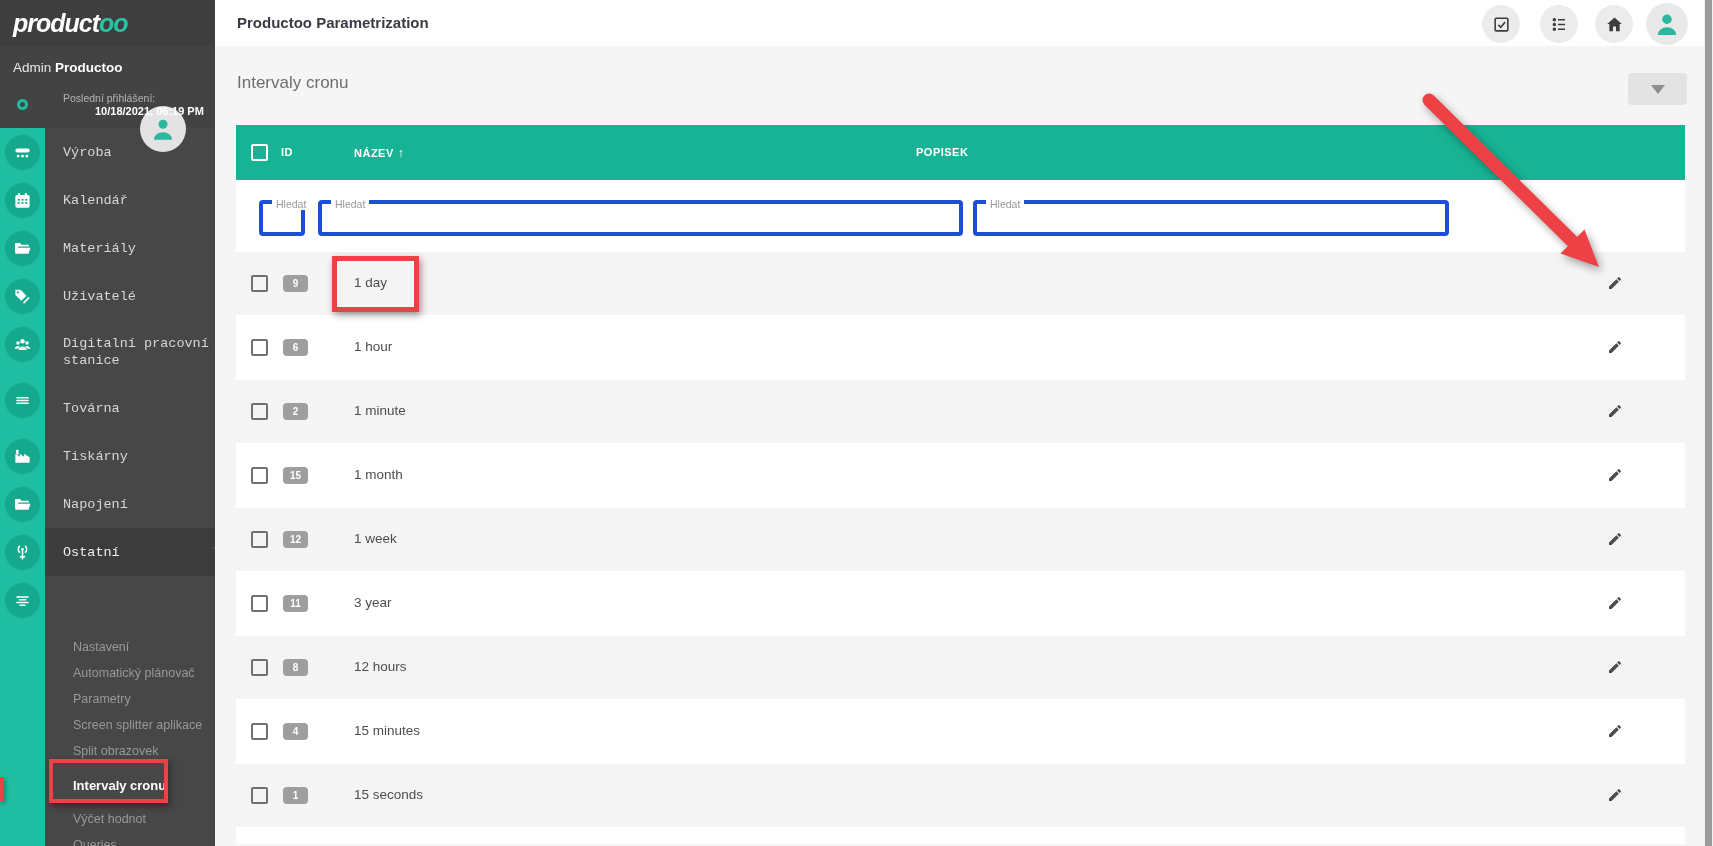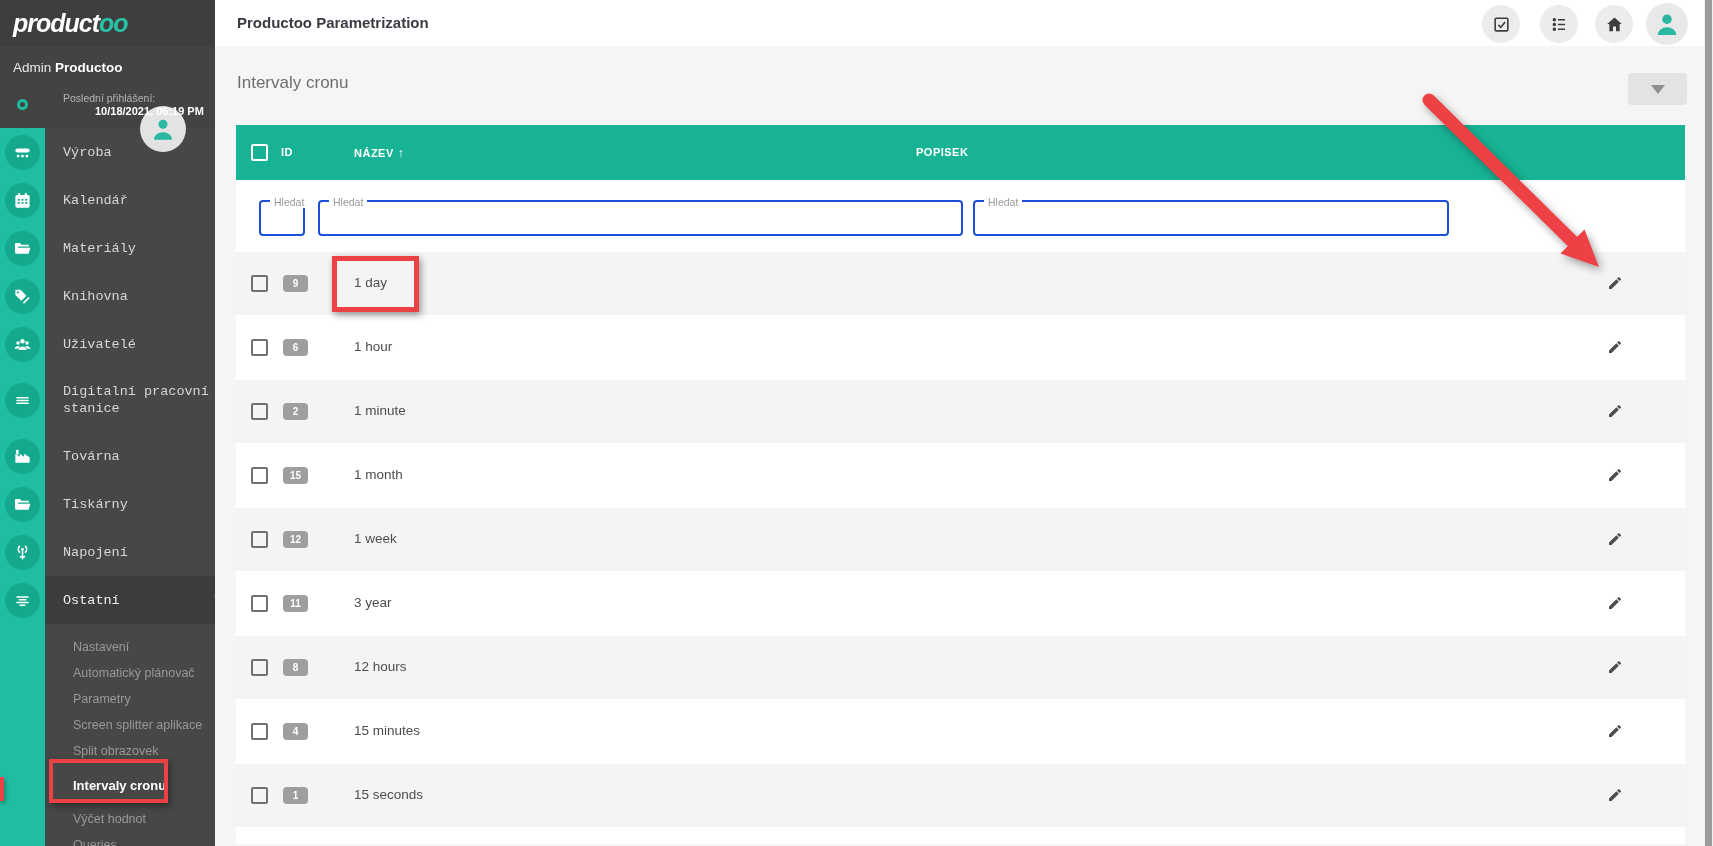--- a/index.html
+++ b/index.html
@@ -61,21 +61,21 @@
 
   .table { position:absolute; left:21px; top:79px; width:1449px; }
   .thead { position:relative; height:55px; background:#18b394; color:#fff; }
   .thead .hcb { position:absolute; left:15px; top:19px; width:17px; height:17px;
                 border:2px solid #fff; border-radius:2px; cursor:pointer; }
   .thead .col { position:absolute; top:21px; font-size:11px; font-weight:bold; letter-spacing:.5px; }
   .col-id { left:45px; } .col-nazev { left:118px; cursor:pointer; } .col-popisek { left:657px;margin-left:23px; }
   .sort-arrow { font-size:12px; margin-left:4px; }
 
   .search-band { position:relative; height:72px; background:#fff; }
-  .field { position:absolute; top:20px; height:36px; border:2px solid #1d4ed8; border-radius:4px; background:#fff; }
+  .field { position:absolute; top:20px; height:36px; border:4px solid #1d4ed8; border-radius:4px; background:#fff; }
   .field .flabel { position:absolute; left:9px; top:-6px; background:#fff; padding:0 4px;
                    font-size:10.5px; color:#9a9a9a; }
   .field input { position:absolute; left:6px; top:6px; width:calc(100% - 12px); height:24px;
                  border:none; outline:none; font-size:13px; color:#444; background:transparent; }
   .f-id { left:23px; width:46px; } .f-nazev { left:82px; width:645px; } .f-popisek { left:737px; width:476px; }
 
   .tbody { background:#fff; }
   .trow { position:relative; height:63px; margin-bottom:1px; }
   .trow.odd { background:#f4f4f4; } .trow.even { background:#ffffff; }
   .trow .cb { position:absolute; left:15px; top:23px; width:17px; height:17px;
@@ -213,26 +213,20 @@
               <path d="M8 1 L2.5 6 L8 11"></path>
             </svg></span>
         </div>
         <div class="mitem">
           <span class="lbl">Materiály</span>
           <span class="chev"><svg viewBox="0 0 10 12" fill="none" stroke="#cfcfcf" stroke-width="1.6">
               <path d="M8 1 L2.5 6 L8 11"></path>
             </svg></span>
         </div>
         <div class="mitem">
-          <span class="lbl">Knihovna</span>
-          <span class="chev"><svg viewBox="0 0 10 12" fill="none" stroke="#cfcfcf" stroke-width="1.6">
-              <path d="M8 1 L2.5 6 L8 11"></path>
-            </svg></span>
-        </div>
-        <div class="mitem">
           <span class="lbl">Uživatelé</span>
           <span class="chev"><svg viewBox="0 0 10 12" fill="none" stroke="#cfcfcf" stroke-width="1.6">
               <path d="M8 1 L2.5 6 L8 11"></path>
             </svg></span>
         </div>
         <div class="mitem tall">
           <span class="lbl">Digitalní pracovní stanice</span>
           <span class="chev"><svg viewBox="0 0 10 12" fill="none" stroke="#cfcfcf" stroke-width="1.6">
               <path d="M8 1 L2.5 6 L8 11"></path>
             </svg></span>

